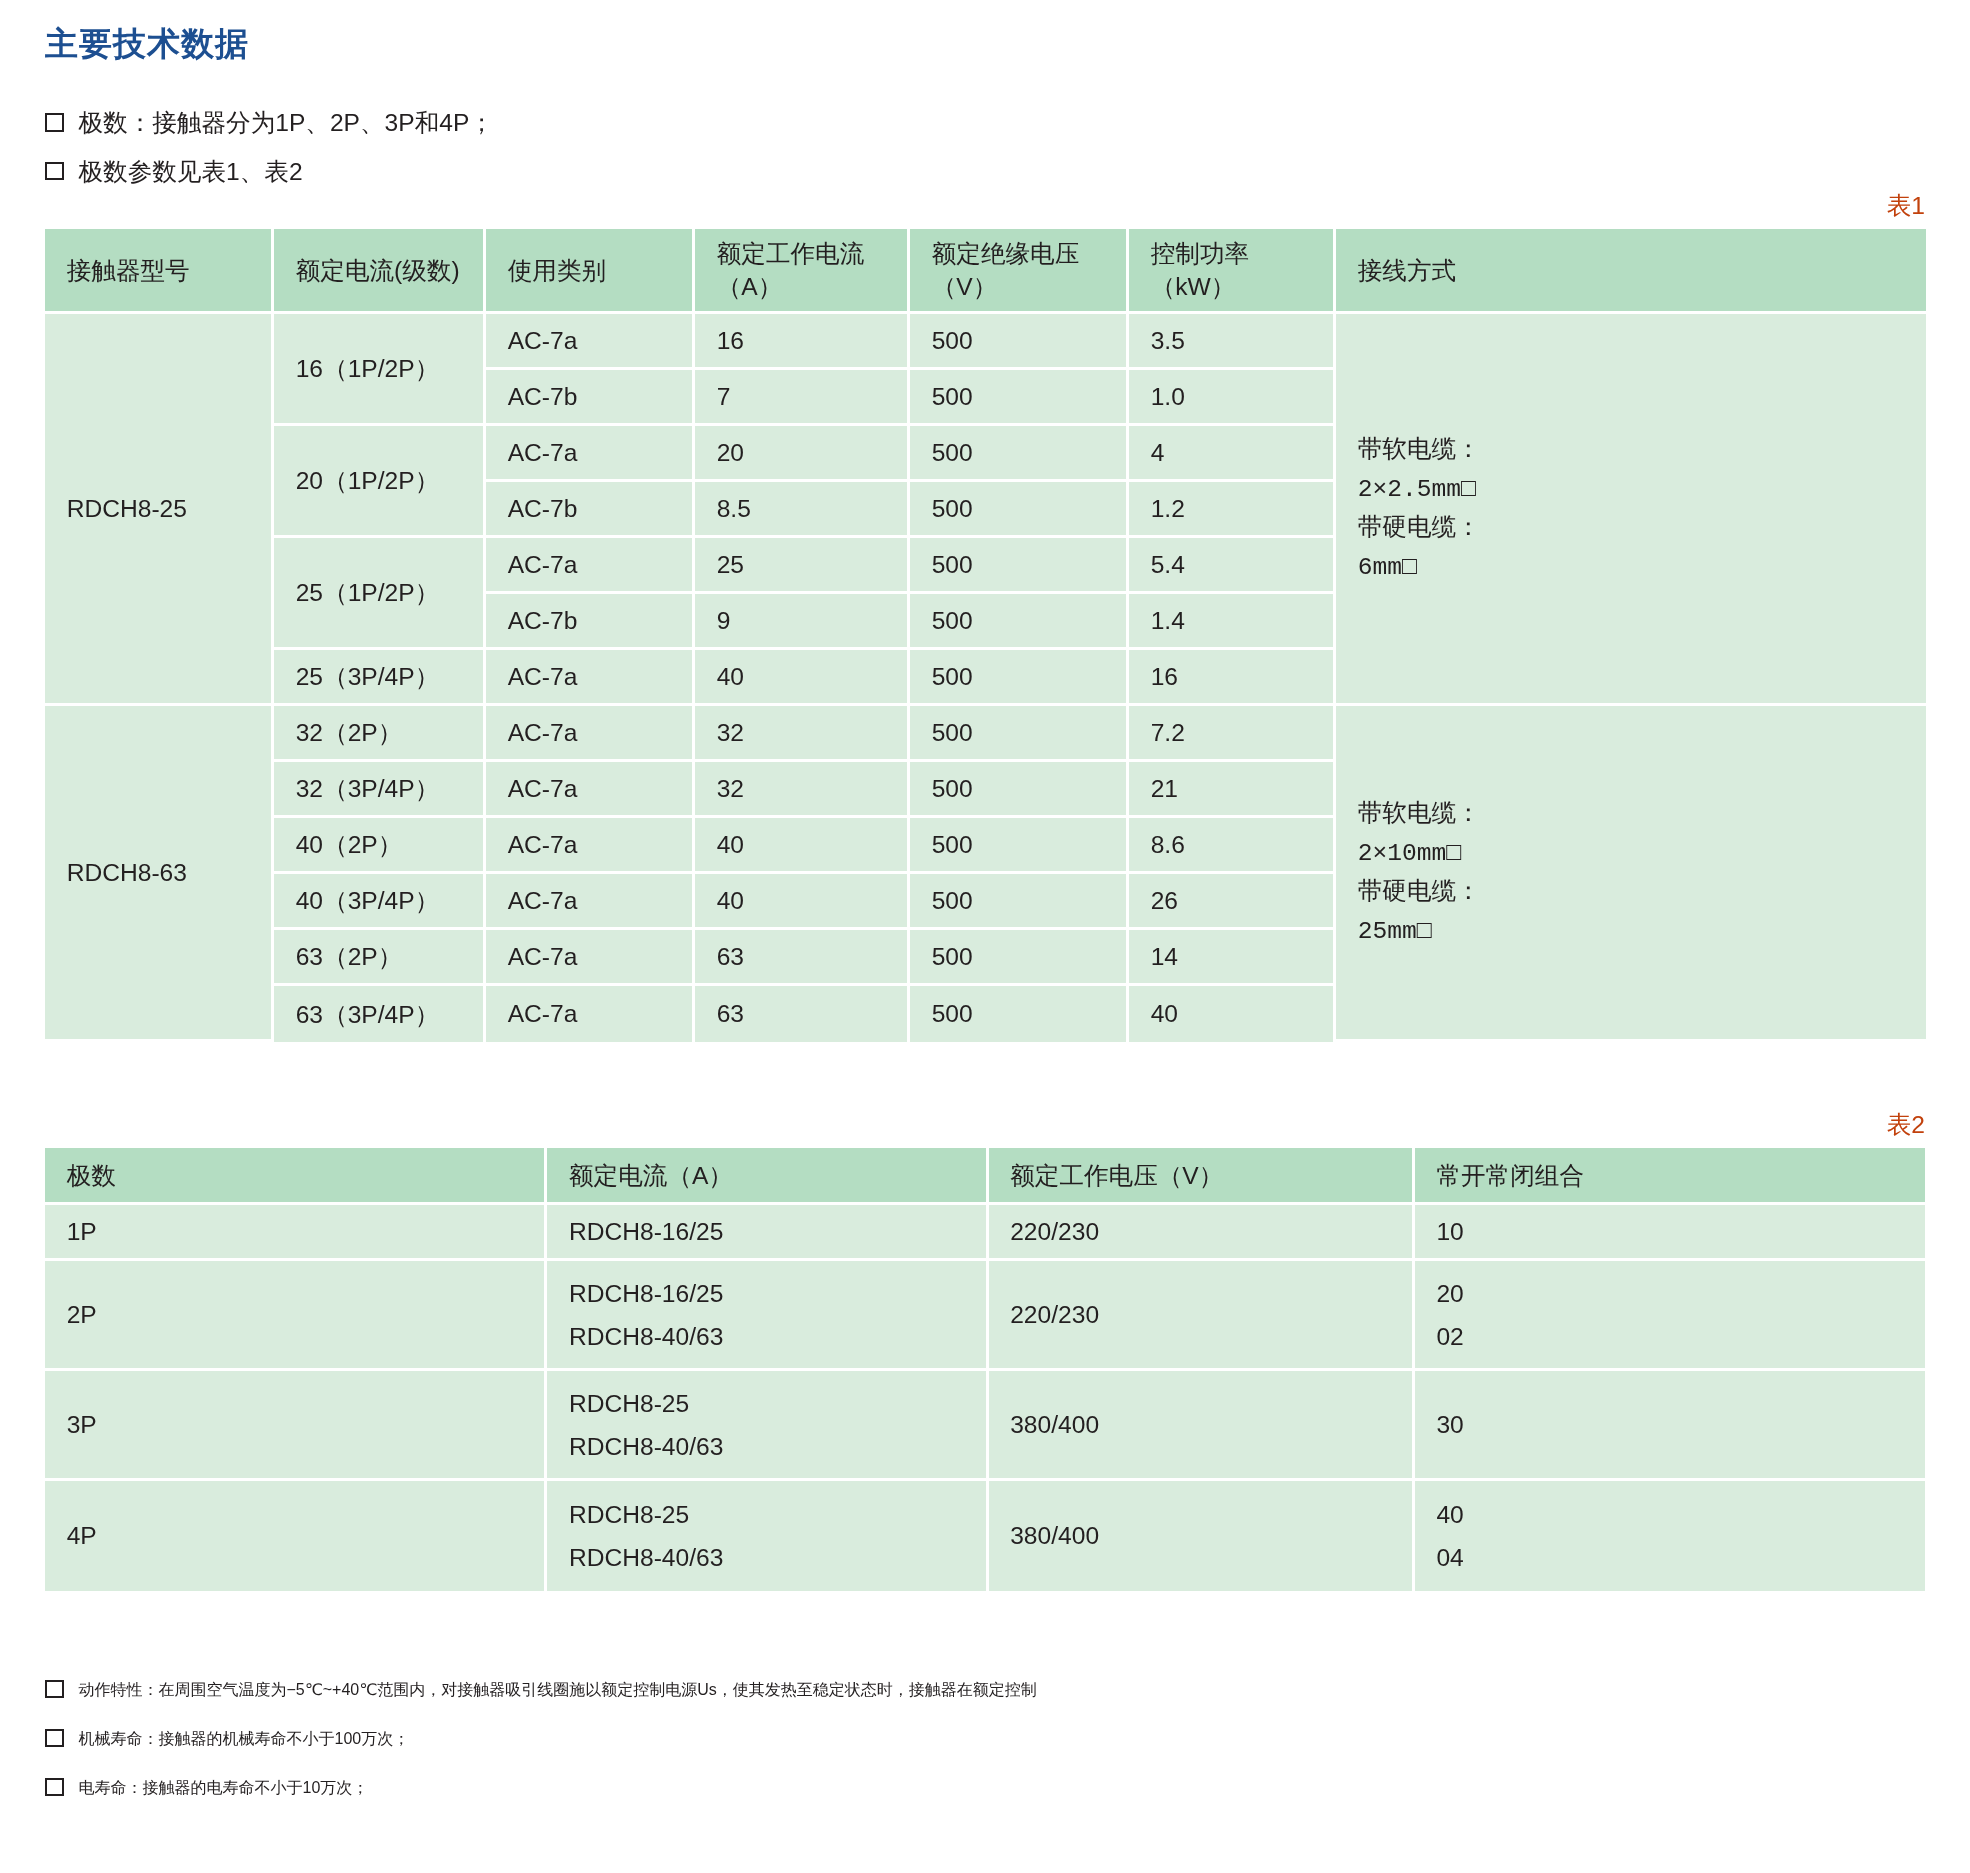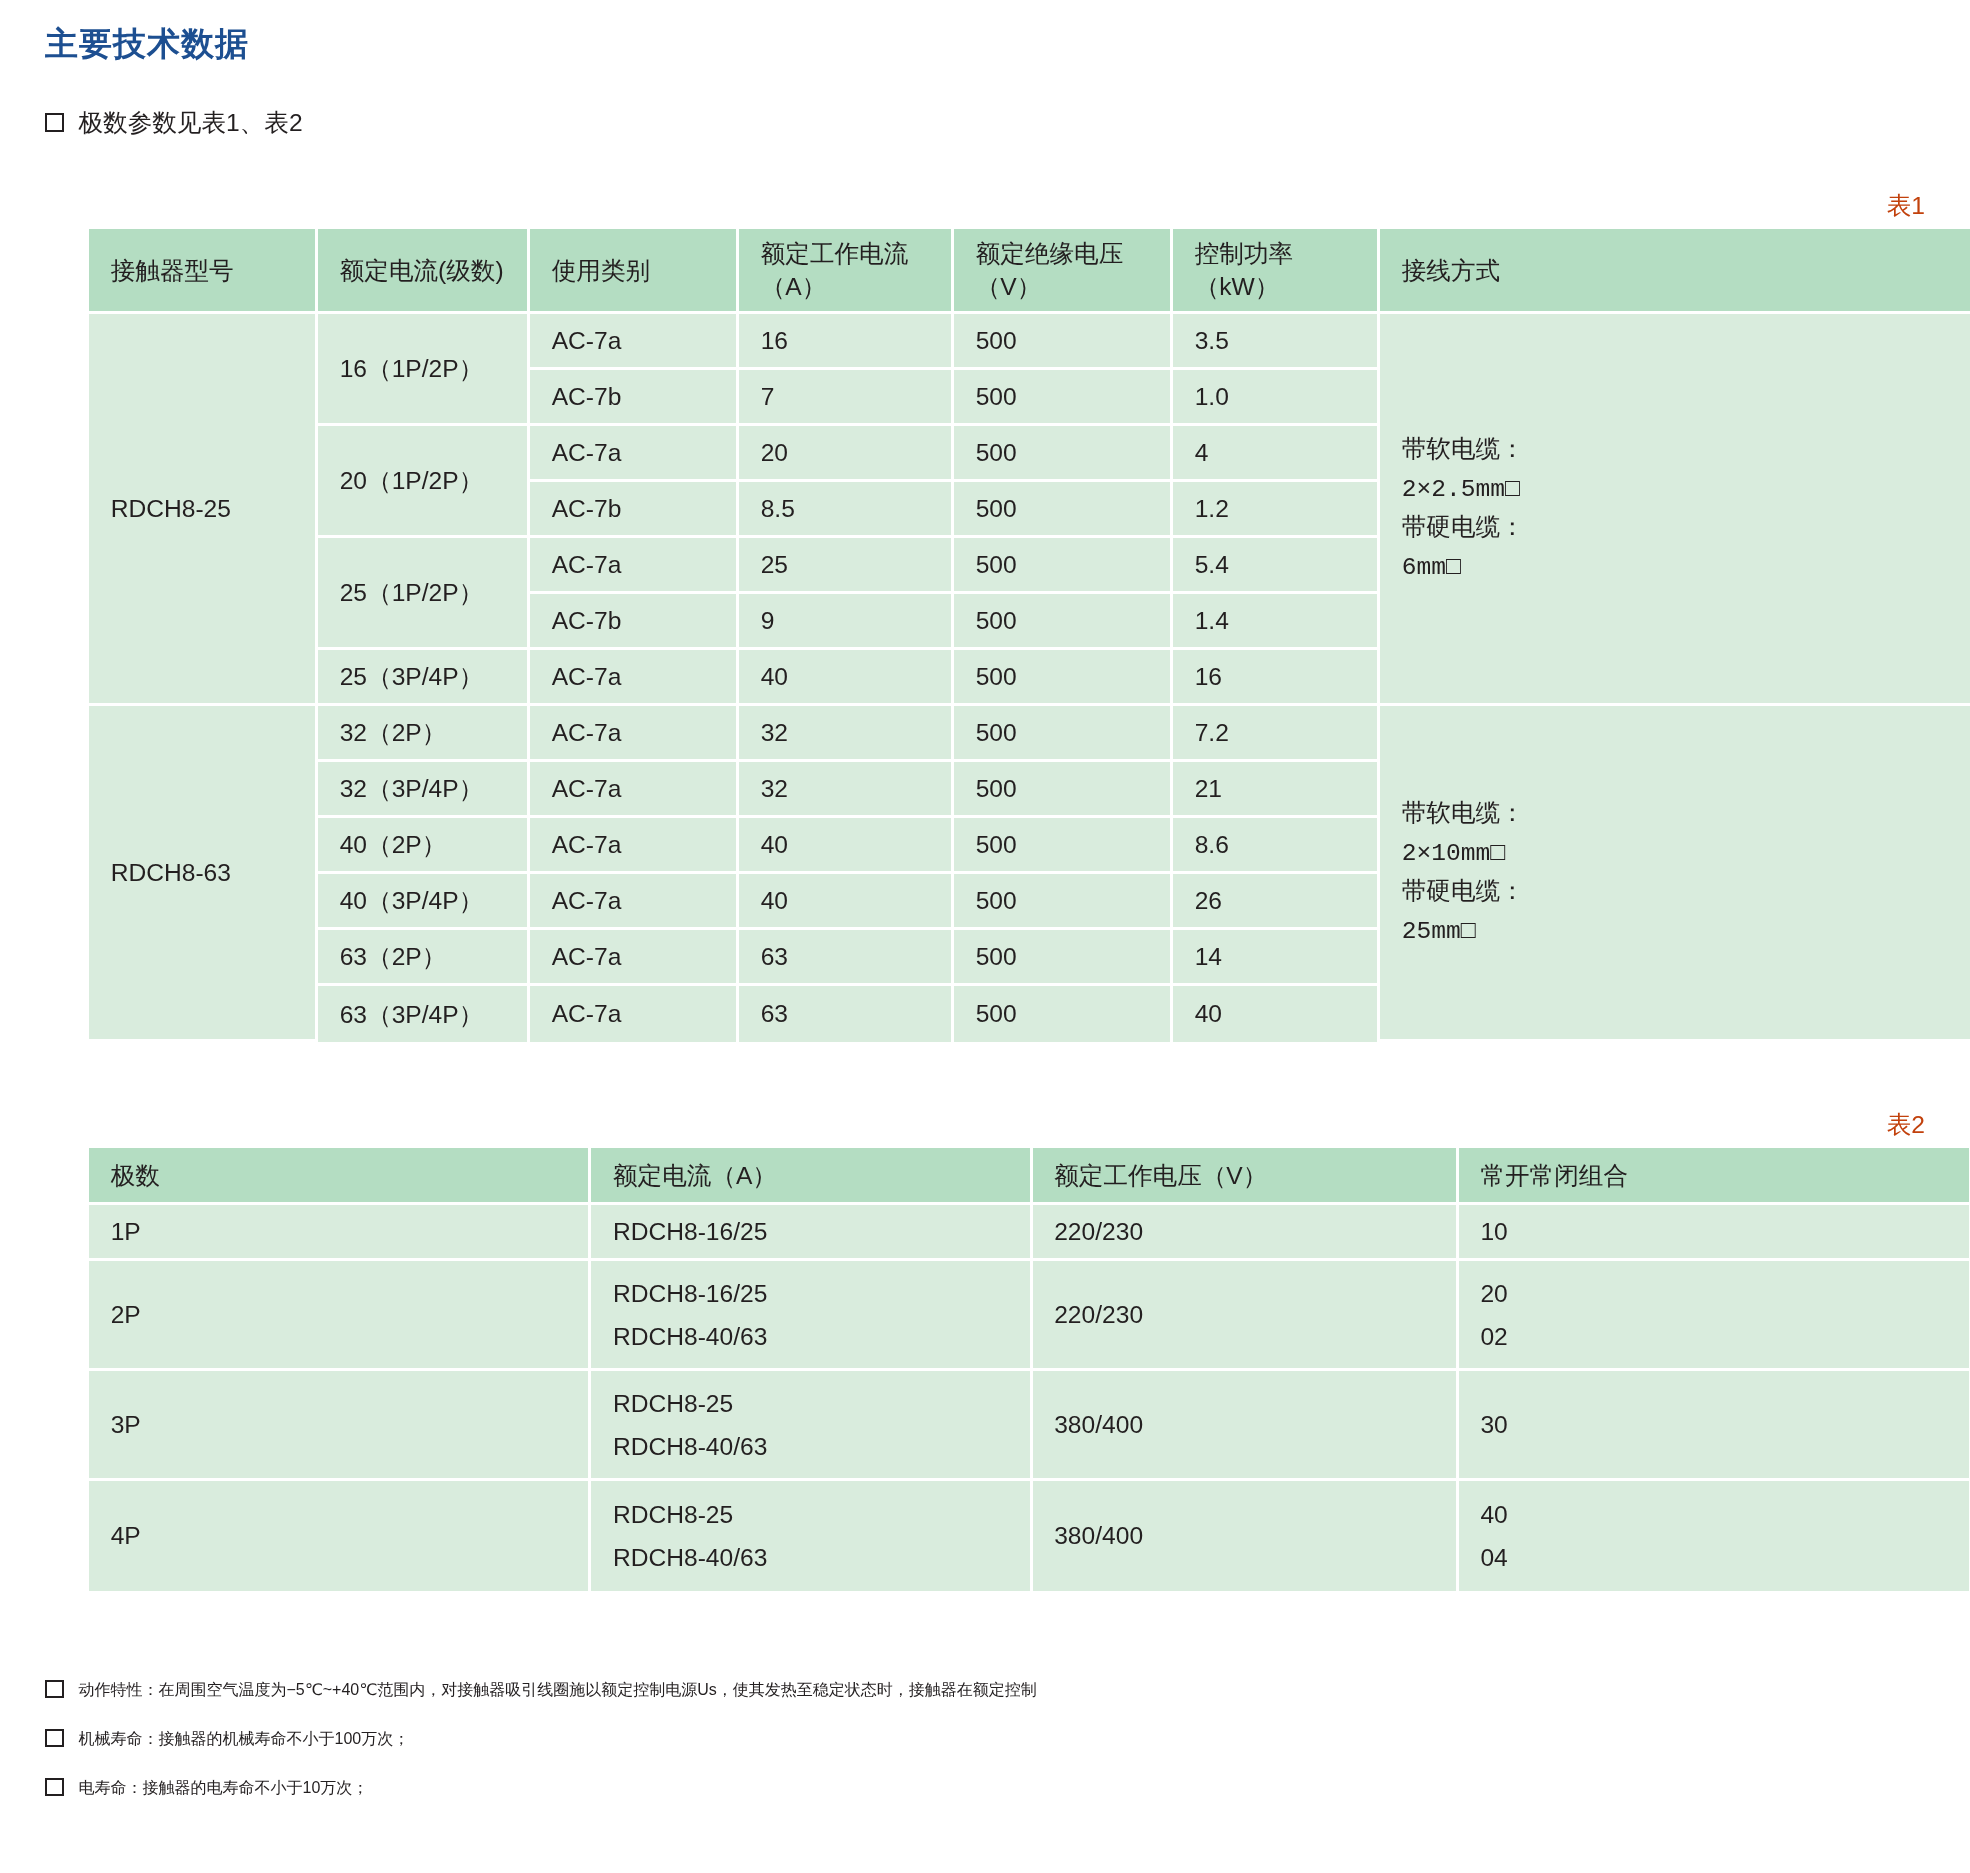--- a/index.html
+++ b/index.html
@@ -71,21 +71,20 @@
     text-align: right;
   }
   #cap1 { top: 189px; }
   #cap2 { top: 1108px; }
 
   
   table {
     border-collapse: separate;
     border-spacing: 0;
     table-layout: fixed;
-    margin-left: 44px;
   }
   table td, table th {
     background: #d9ecdd;
     border-right: 3px solid #ffffff;
     border-bottom: 3px solid #ffffff;
     font-weight: normal;
     font-size: 24.6px;
     color: #231f20;
     padding: 0 21.7px;
     text-align: left;
@@ -156,20 +155,24 @@
   .note .ntext .l2 { display: block; padding-left: 31.5px; }
 </style>
 </head>
 <body>
 
 <div class="page">
 
   <div class="title">主要技术数据</div>
 
   <div class="bullet-list-top">
+    <div class="bullet">
+      <span class="box"></span>
+      <span class="btext">极数：接触器分为1P、2P、3P和4P；</span>
+    </div>
     <div class="bullet">
       <span class="box"></span>
       <span class="btext">极数参数见表1、表2</span>
     </div>
   </div>
 
   <div class="tbl-caption" id="cap1">表1</div>
 
   <table id="table1">
     <colgroup>

